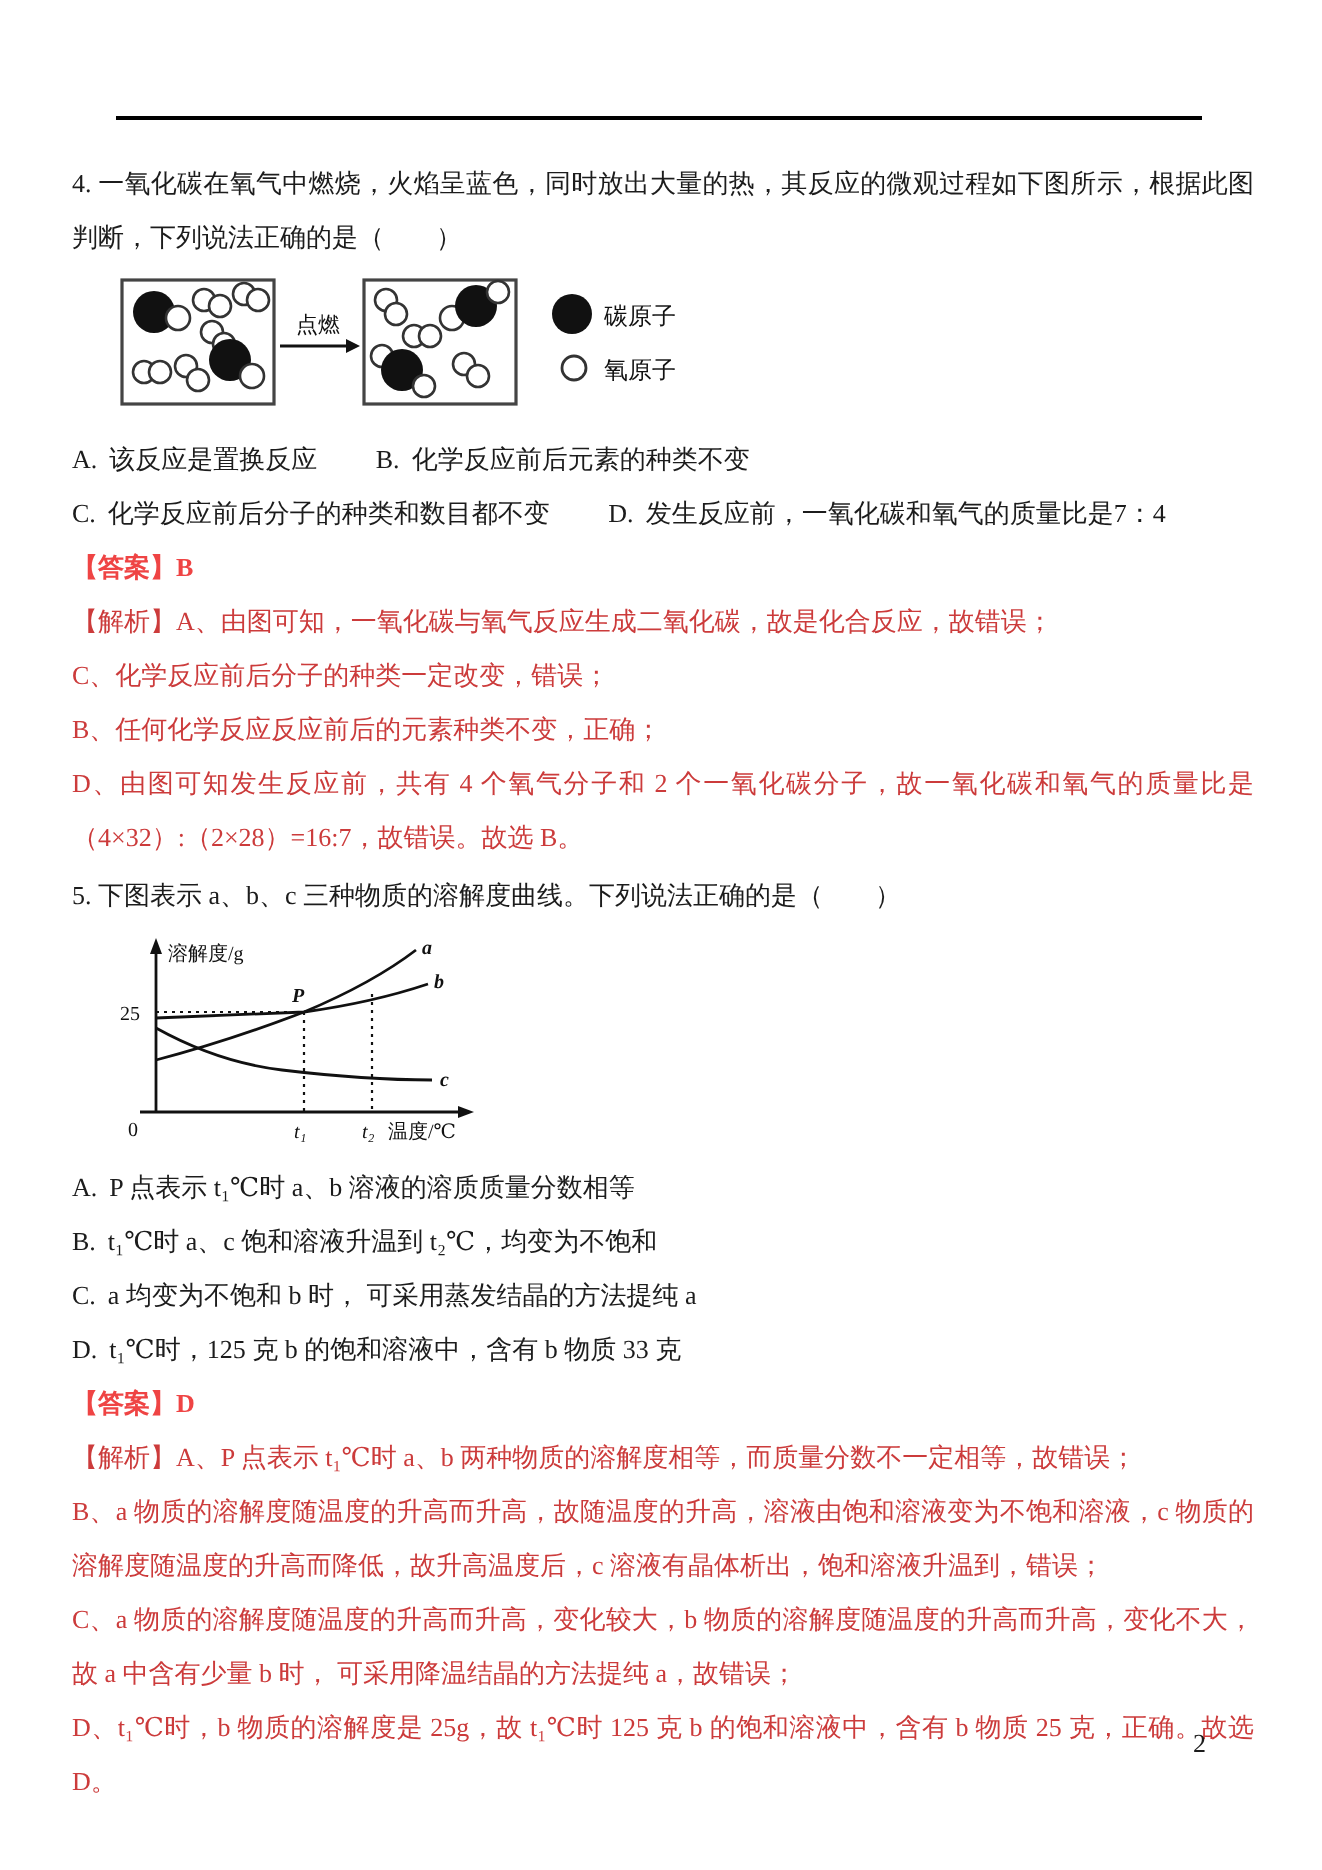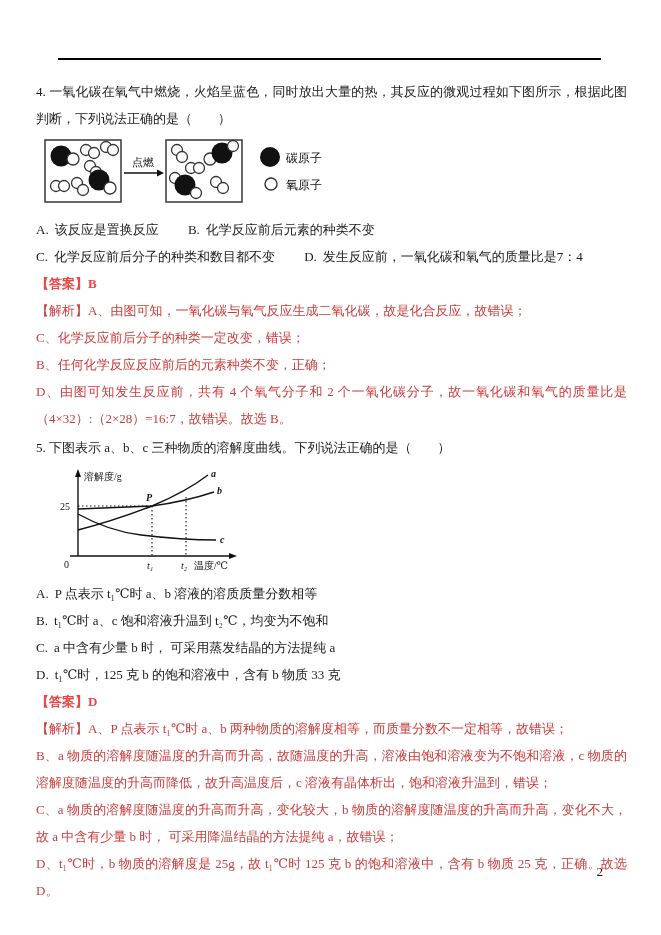--- a/index.html
+++ b/index.html
@@ -23,21 +23,21 @@
     padding: 16px 34px 0 36px;
   }
   .para { line-height: 27px; text-align: justify; }
   .stem { margin-top: 2px; }
   .opt-row { line-height: 27px; white-space: nowrap; }
   .opt-row .opt { display: inline-block; }
   .opt-row .opt + .opt { margin-left: 26px; }
   .opt-label { margin-right: 6px; }
   .answer { line-height: 27px; color: #ef4444; font-weight: 600; }
   .analysis { line-height: 27px; color: #cc3b3b; text-align: justify; }
-  .diagram-wrap { margin: 5px 0 3px 8px; text-decoration: underline; }
+  .diagram-wrap { margin: 5px 0 3px 24px; text-decoration: underline; }
   .graph-wrap { margin: 3px 0 2px 20px; }
   .page-number {
     position: absolute;
     top: 864px;
     right: 58px;
     font-size: 13px;
     color: #1c1c1c;
   }
   svg text { font-family: "Liberation Serif", "DejaVu Serif", serif; fill: #111; }
 </style>
@@ -172,21 +172,21 @@
         <text x="164" y="79" font-size="10" font-style="italic" font-weight="bold">c</text>
         <text x="8" y="104" font-size="10">0</text>
         <text x="91" y="105" font-size="10" font-style="italic">t₁</text>
         <text x="125" y="105" font-size="10" font-style="italic">t₂</text>
         <text x="138" y="105" font-size="10">温度/℃</text>
       </svg>
     </div>
 
     <div class="opt-row"><span class="opt"><span class="opt-label">A.</span><span>P 点表示 t₁℃时 a、b 溶液的溶质质量分数相等</span></span></div>
     <div class="opt-row"><span class="opt"><span class="opt-label">B.</span><span>t₁℃时 a、c 饱和溶液升温到 t₂℃，均变为不饱和</span></span></div>
-    <div class="opt-row"><span class="opt"><span class="opt-label">C.</span><span>a 中含有少量 b 时， 可采用蒸发结晶的方法提纯 a</span></span></div>
+    <div class="opt-row"><span class="opt"><span class="opt-label">C.</span><span>a 均变为不饱和 b 时， 可采用蒸发结晶的方法提纯 a</span></span></div>
     <div class="opt-row"><span class="opt"><span class="opt-label">D.</span><span>t₁℃时，125 克 b 的饱和溶液中，含有 b 物质 33 克</span></span></div>
 
     <p class="answer">【答案】D</p>
     <p class="analysis">【解析】A、P 点表示 t₁℃时 a、b 两种物质的溶解度相等，而质量分数不一定相等，故错误；</p>
     <p class="analysis">B、a 物质的溶解度随温度的升高而升高，故随温度的升高，溶液由饱和溶液变为不饱和溶液，c 物质的溶解度随温度的升高而降低，故升高温度后，c 溶液有晶体析出，饱和溶液升温到，错误；</p>
     <p class="analysis">C、a 物质的溶解度随温度的升高而升高，变化较大，b 物质的溶解度随温度的升高而升高，变化不大，故 a 中含有少量 b 时， 可采用降温结晶的方法提纯 a，故错误；</p>
     <p class="analysis">D、t₁℃时，b 物质的溶解度是 25g，故 t₁℃时 125 克 b 的饱和溶液中，含有 b 物质 25 克，正确。故选 D。</p>
   </div>
 
   <div class="page-number">2</div>

